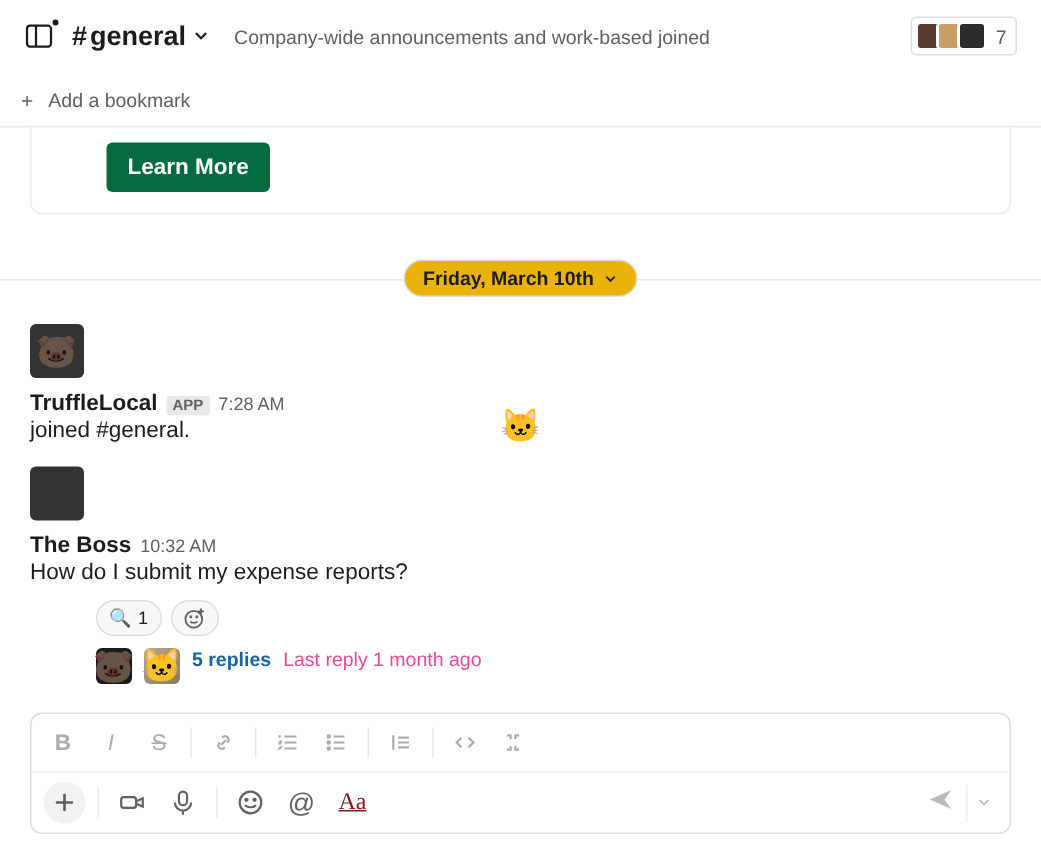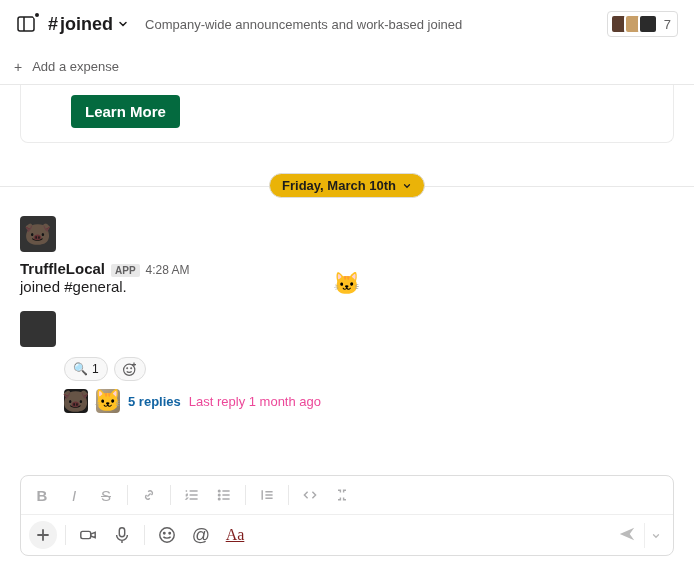--- a/index.html
+++ b/index.html
@@ -73,21 +73,21 @@
 .msg .header-line { display:flex; align-items:baseline; gap:6px;}
 .msg .name { font-weight:900; font-size:15px;}
 .app-badge { background:#e8e8e8; color:#616061; font-size:10px; font-weight:700; padding:1px 4px; border-radius:2px;}
 .msg .time { color:#616061; font-size:12px;}
 .msg .text { font-size:15px; color:#1d1c1d; margin-top:1px;}
 
 .reactions { display:flex; gap:6px; margin-top:6px; margin-left:64px;}
 .react-pill { display:flex; align-items:center; gap:4px; border:1px solid #ddd; background:#f8f8f8; border-radius:12px; padding:2px 8px; font-size:12px; cursor:pointer;}
 .react-add { display:flex; align-items:center; justify-content:center; width:32px; height:24px; border:1px solid #ddd; background:#f8f8f8; border-radius:12px; cursor:pointer;}
 
-.thread { display:flex; align-items:center; gap:8px; margin:8px 0 0 64px; font-size:13px;}
+.thread { display:flex; align-items:flex-start; gap:8px; margin:8px 0 0 64px; font-size:13px;}
 .thread .tav { width:24px; height:24px; border-radius:4px;}
 .thread .replies { color:#1264a3; font-weight:700; cursor:pointer;}
 .thread .last { color:#ec4899;}
 
 
 .composer-wrap { position:absolute; bottom:12px; left:20px; right:20px;}
 .composer { border:1px solid #ddd; border-radius:8px; background:#fff;}
 .fmt-bar { display:flex; align-items:center; padding:4px 6px; border-bottom:1px solid #eee; gap:2px;}
 .fmt-btn { width:30px; height:30px; display:flex; align-items:center; justify-content:center; color:#ababad; border-radius:4px; cursor:pointer;}
 .fmt-sep { width:1px; height:20px; background:#e8e8e8; margin:0 4px;}
@@ -116,39 +116,39 @@
 <div class="header">
   <div class="sidebar-toggle-icon">
     <svg viewBox="0 0 20 20" fill="none" stroke="#1d1c1d" stroke-width="1.5">
       <rect x="2" y="3" width="16" height="14" rx="2"></rect>
       <line x1="8" y1="3" x2="8" y2="17"></line>
     </svg>
     <span class="status-dot"></span>
   </div>
   <div class="channel-title">
     <span class="hash">#</span>
-    <span>joined</span>
+    <span>general</span>
     <span class="chev">
       <svg width="12" height="12" viewBox="0 0 12 12">
           <path d="M3 4.5l3 3 3-3" stroke="#1d1c1d" stroke-width="1.5" fill="none" stroke-linecap="round"></path>
         </svg>
     </span>
   </div>
   <div class="channel-topic">Company-wide announcements and work-based joined</div>
   <div class="members">
     <div class="av av1"></div>
     <div class="av av2"></div>
     <div class="av av3"></div>
     <span class="count">7</span>
   </div>
 </div>
 
 <div class="bookmark-bar">
   <span class="plus">+</span>
-  <span>Add a expense</span>
+  <span>Add a bookmark</span>
 </div>
 
 <div class="card-wrap">
   <div class="card">
     <button class="learn-btn">Learn More</button>
   </div>
 </div>
 
 <div class="date-divider">
   <div class="date-pill">
@@ -158,28 +158,35 @@
       </svg>
   </div>
 </div>
 
 <div class="msg">
   <div class="avatar pig-avatar"></div>
   <div class="body">
     <div class="header-line">
       <span class="name">TruffleLocal</span>
       <span class="app-badge">APP</span>
-      <span class="time">4:28 AM</span>
+      <span class="time">7:28 AM</span>
     </div>
     <div class="text">joined #general.</div>
   </div>
 </div>
 
 <div class="msg" style="margin-top:8px;">
   <div class="avatar cat-avatar"></div>
+  <div class="body">
+    <div class="header-line">
+      <span class="name">The Boss</span>
+      <span class="time">10:32 AM</span>
+    </div>
+    <div class="text">How do I submit my expense reports?</div>
+  </div>
 </div>
 
 <div class="reactions">
   <div class="react-pill">
     <span>🔍</span>
     <span>1</span>
   </div>
   <div class="react-add">
     <svg width="16" height="16" viewBox="0 0 20 20" fill="none" stroke="#616061" stroke-width="1.5">
       <circle cx="9" cy="11" r="7"></circle>

